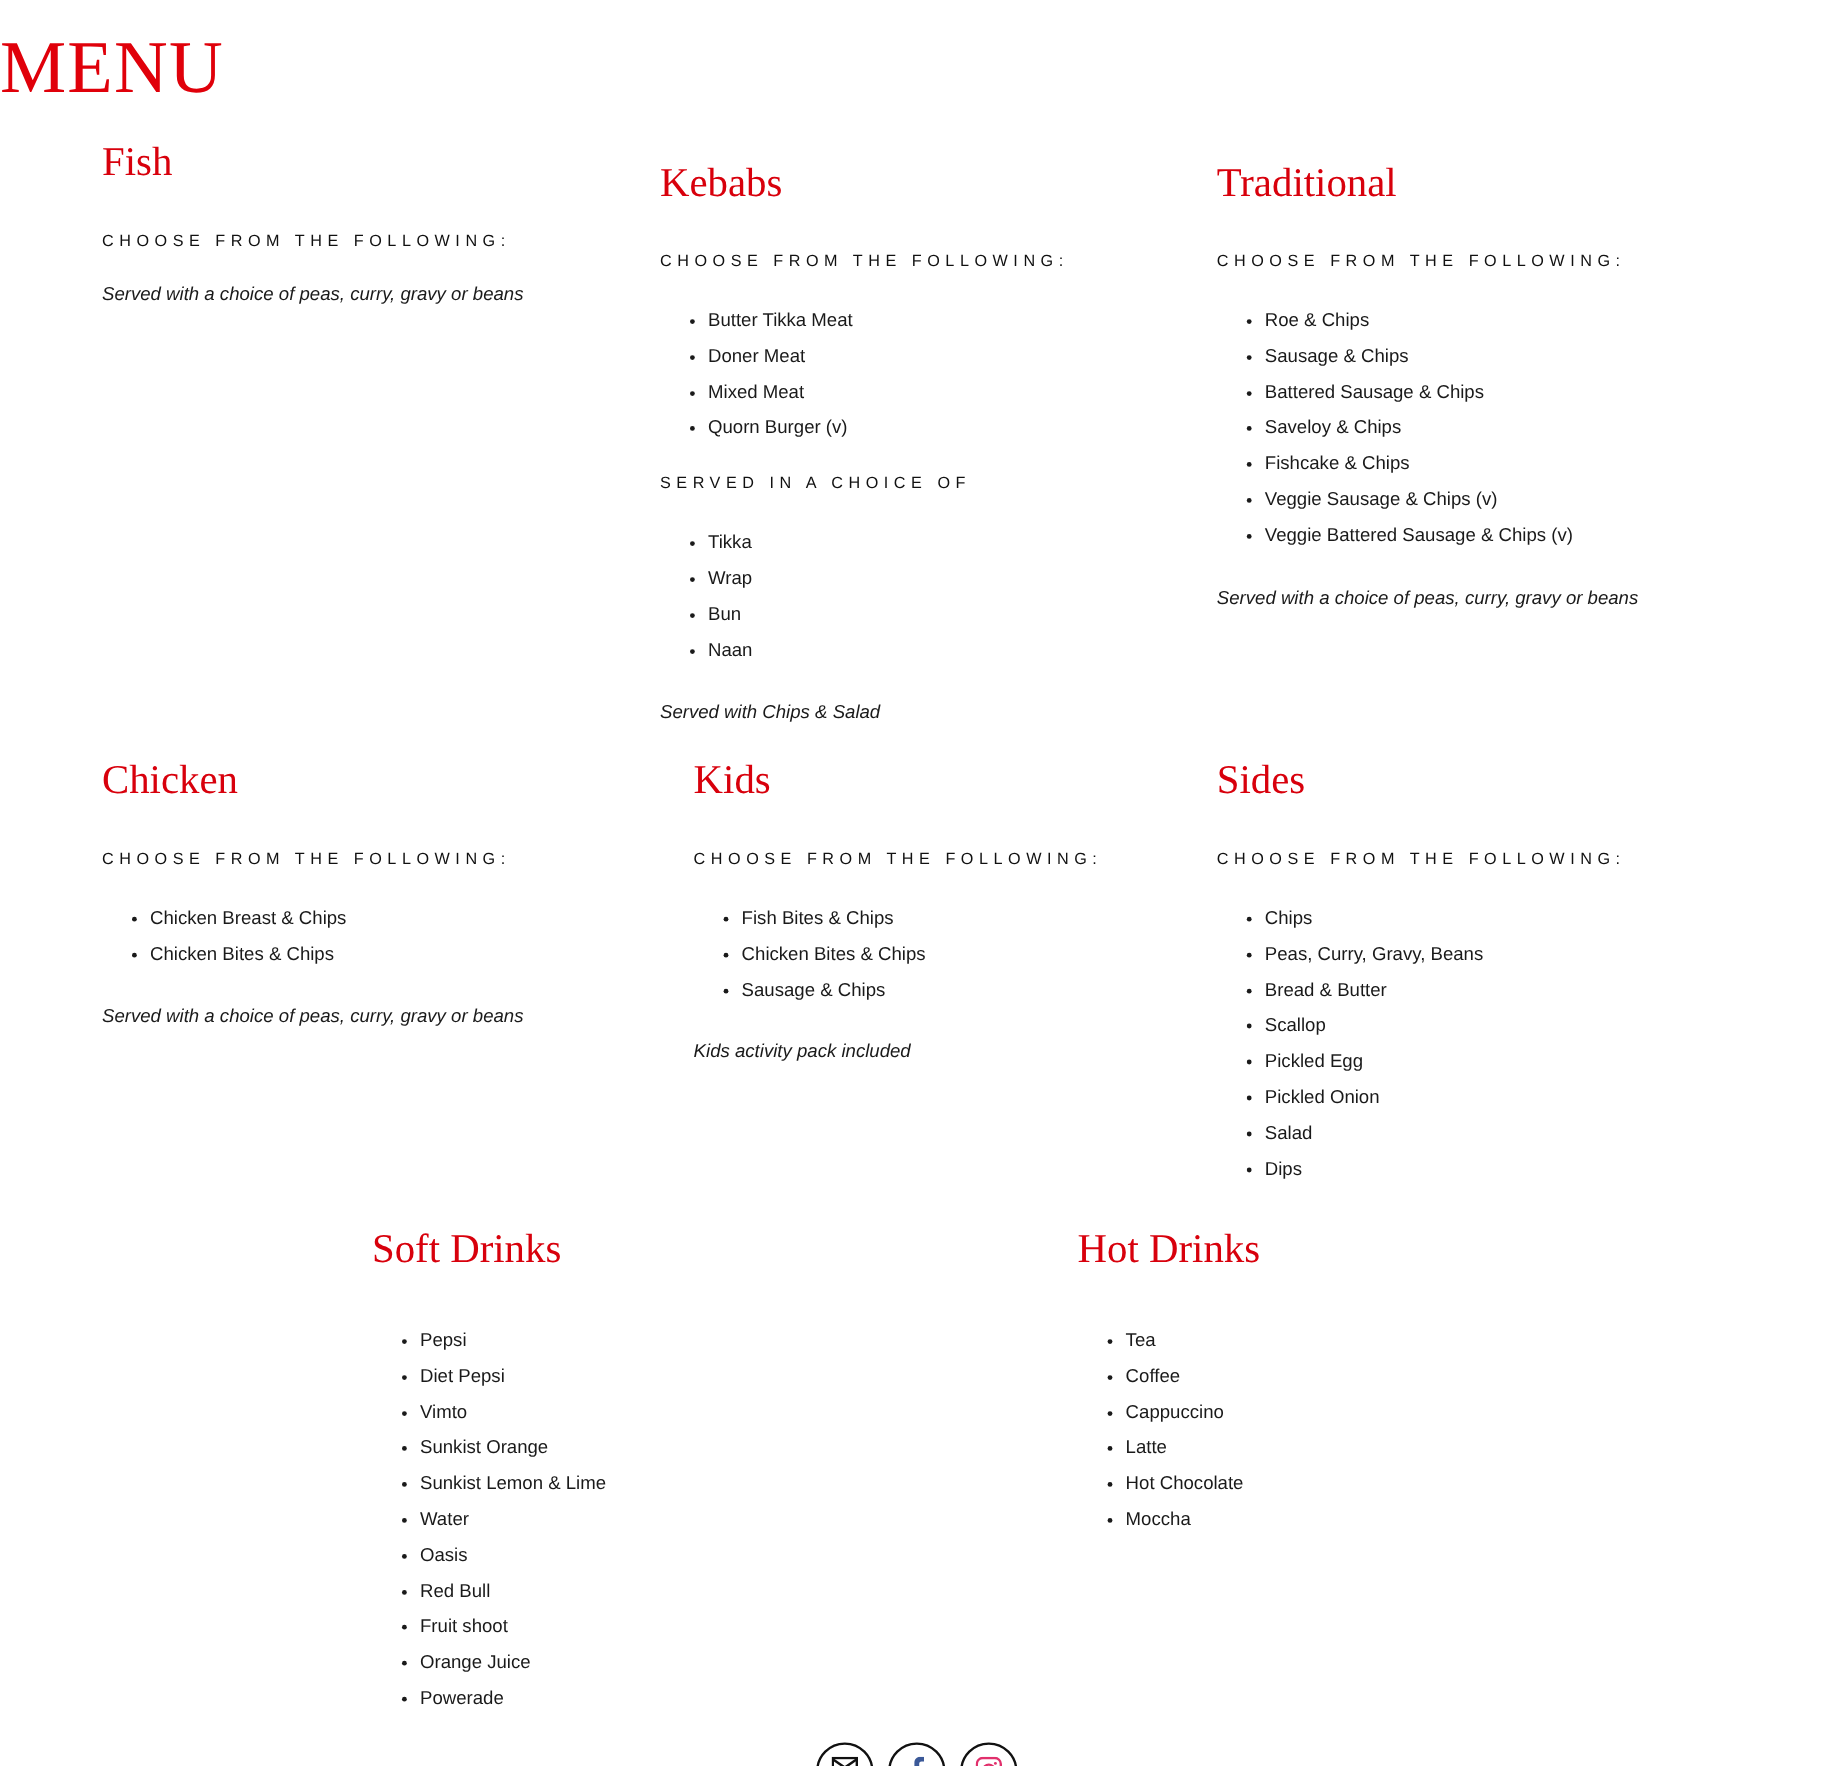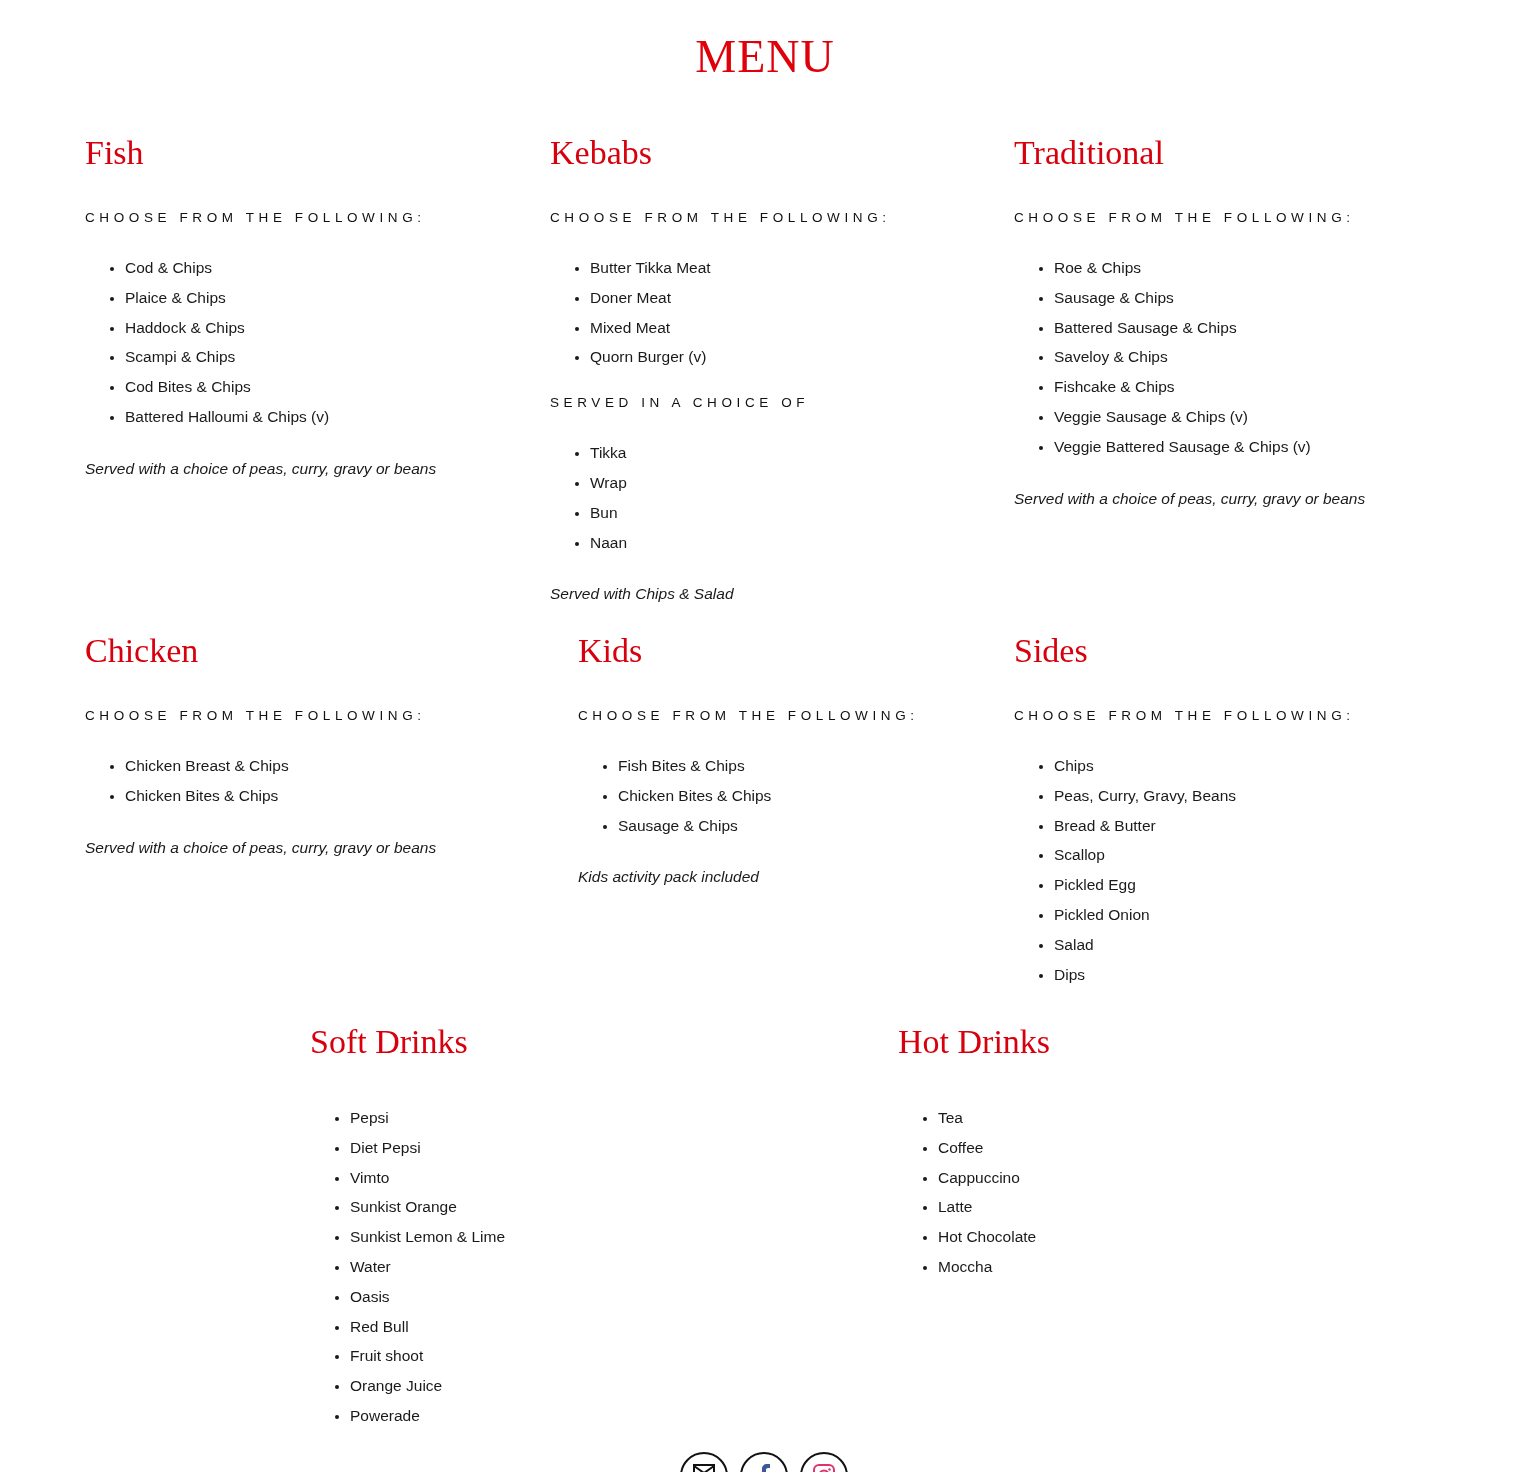--- a/index.html
+++ b/index.html
@@ -1,23 +1,22 @@
 <!DOCTYPE html>
 <html><head>
 <meta charset="utf-8">
 <style>
   * { box-sizing: border-box; margin: 0; padding: 0; }
   html, body { width: 1530px; height: 1472px; overflow: hidden; background: #ffffff; }
   body { font-family: "Liberation Sans", sans-serif; color: #111111; position: relative; }
 
   .page-title {
     position: absolute; left: 0; width: 1530px; top: 22px;
-    text-align: center;
     font-family: "Liberation Serif", serif;
-    font-size: 46px; line-height: 70px; font-weight: normal;
+    font-size: 62px; line-height: 70px; font-weight: normal;
     color: #e0000a; letter-spacing: 1px;
   }
 
   .section { position: absolute; width: 440px; }
   .section-title {
     font-family: "Liberation Serif", serif;
     font-size: 34px; line-height: 40px; font-weight: normal;
     color: #d8000c; height: 40px;
   }
   .subhead {
@@ -43,31 +42,23 @@
     width: 48px; height: 48px; border: 2px solid #111; border-radius: 50%;
     display: flex; align-items: flex-start; justify-content: center; padding-top: 10px;
     background: #fff; cursor: pointer;
   }
 </style>
 </head>
 <body>
 
 <h1 class="page-title">MENU</h1>
 
-<section class="section" style="left:85px; top:133px;">
+<section class="section" style="left:85px; top:116px;">
   <h2 class="section-title">Fish</h2>
   <div class="subhead">Choose from the following:</div>
-  <ul class="items">
-    <li>Cod &amp; Chips</li>
-    <li>Plaice &amp; Chips</li>
-    <li>Haddock &amp; Chips</li>
-    <li>Scampi &amp; Chips</li>
-    <li>Cod Bites &amp; Chips</li>
-    <li>Battered Halloumi &amp; Chips (v)</li>
-  </ul>
   <p class="note">Served with a choice of peas, curry, gravy or beans</p>
 </section>
 
 <section class="section" style="left:550px; top:133px;">
   <h2 class="section-title">Kebabs</h2>
   <div class="subhead">Choose from the following:</div>
   <ul class="items">
     <li>Butter Tikka Meat</li>
     <li>Doner Meat</li>
     <li>Mixed Meat</li>

